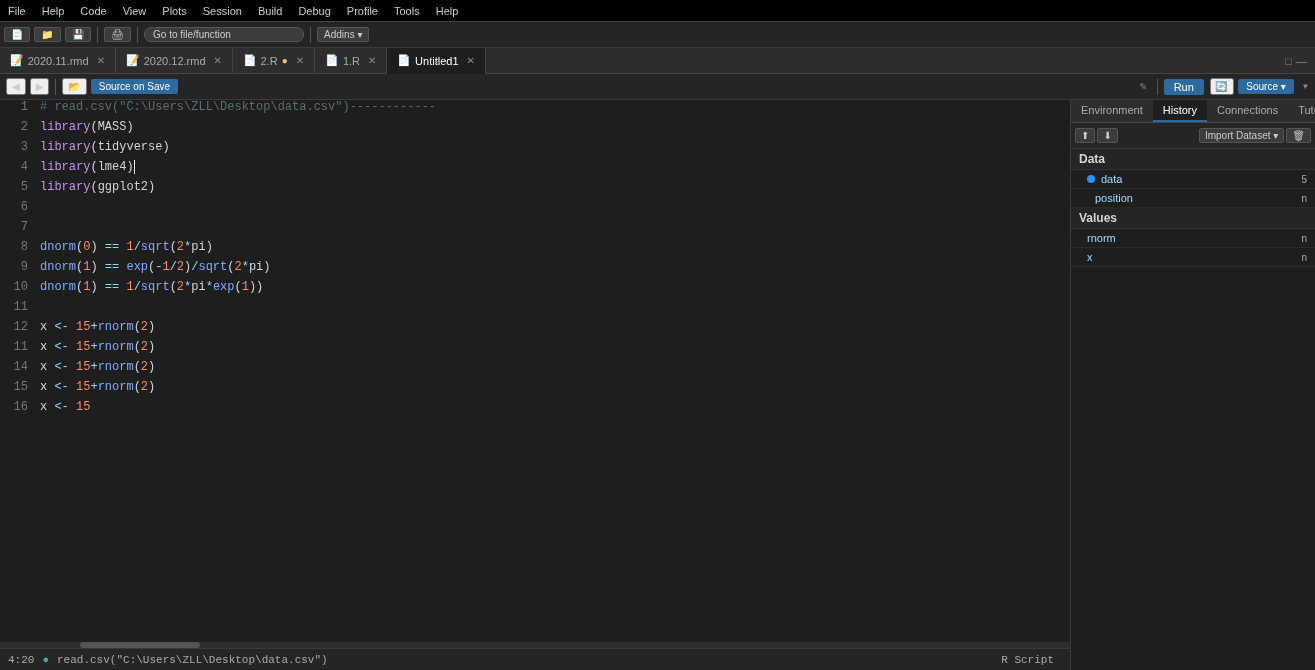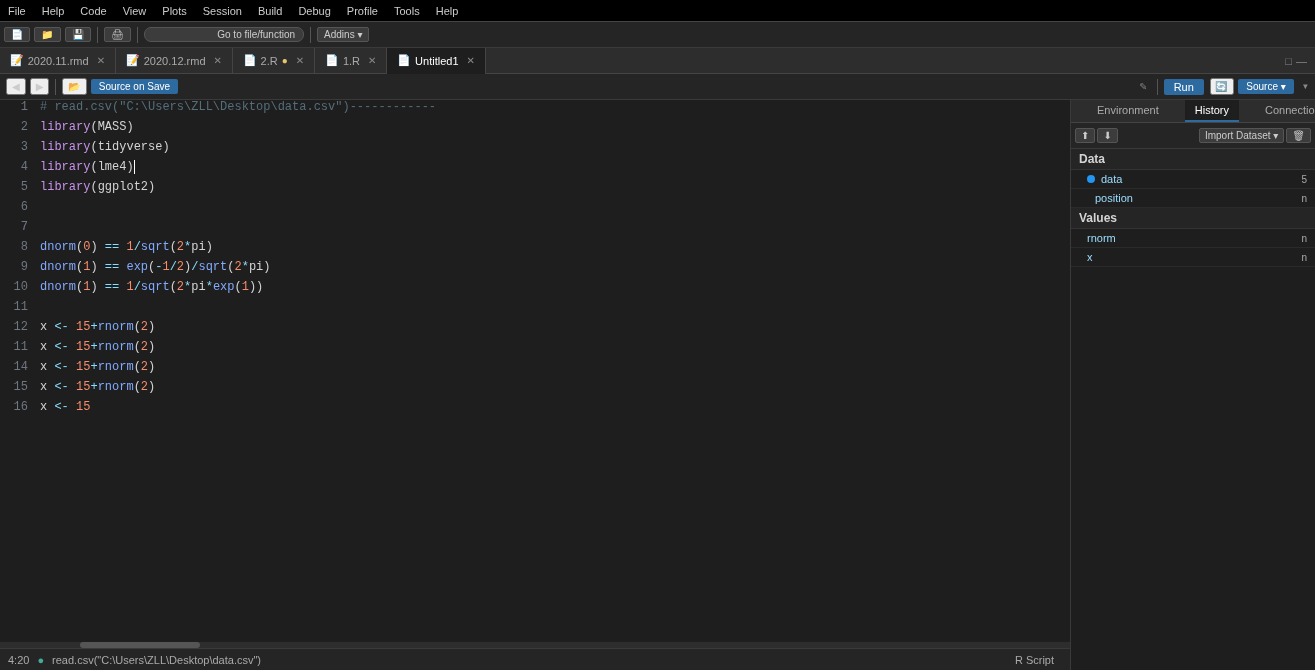--- a/index.html
+++ b/index.html
@@ -32,30 +32,30 @@
 
     
     .main-container { display: flex; height: calc(670px - 22px - 26px - 26px - 26px); }
 
     
     .editor-pane { flex: 1; background: #1e1e1e; overflow: hidden; display: flex; flex-direction: column; }
     .code-area { flex: 1; overflow: hidden; padding: 0; }
     .code-line { display: flex; min-height: 20px; }
     .line-num { width: 36px; text-align: right; padding-right: 8px; color: #6e7681; font-size: 12px; user-select: none; flex-shrink: 0; }
     .line-content { flex: 1; font-size: 12px; white-space: pre; padding-left: 4px; }
-    .editor-status { background: #252526; height: 22px; display: flex; align-items: center; padding: 0 8px; font-size: 11px; color: #aaa; border-top: 1px solid #3a3a3a; font-family: Liberation Sans, sans-serif; }
+    .editor-status { background: #252526; height: 22px; display: flex; align-items: center; padding: 0 8px; font-size: 11px; color: #aaa; border-top: 1px solid #3a3a3a; font-family: Liberation Mono, monospace; }
     .editor-status span { margin-right: 8px; }
     .status-right { margin-left: auto; }
     .scrollbar-area { height: 6px; background: #2d2d2d; }
     .scrollbar-thumb { height: 6px; width: 120px; background: #555; margin-left: 80px; border-radius: 3px; }
 
     
     .right-panel { width: 245px; background: #1e1e1e; border-left: 1px solid #3a3a3a; display: flex; flex-direction: column; }
     .right-tabs { background: #2d2d2d; display: flex; border-bottom: 1px solid #444; }
-    .right-tab { padding: 4px 10px; font-size: 11px; cursor: pointer; color: #aaa; font-family: Arial, sans-serif; margin-left: 16px; }
+    .right-tab { padding: 4px 10px; font-size: 11px; cursor: pointer; color: #aaa; font-family: Arial, sans-serif; }
     .right-tab.active { background: #1e1e1e; color: #fff; border-bottom: 2px solid #2d6a9f; }
     .right-toolbar { background: #252526; height: 26px; display: flex; align-items: center; padding: 0 4px; border-bottom: 1px solid #3a3a3a; gap: 2px; }
     .right-toolbar-btn { background: #3c3c3c; border: 1px solid #555; color: #ccc; padding: 1px 5px; font-size: 10px; cursor: pointer; border-radius: 2px; font-family: Arial, sans-serif; }
     .env-header { padding: 4px 8px; font-size: 11px; color: #aaa; font-family: Arial, sans-serif; border-bottom: 1px solid #333; }
     .env-section-title { padding: 3px 8px; font-size: 12px; color: #d4d4d4; font-weight: bold; font-family: Arial, sans-serif; background: #252526; border-bottom: 1px solid #333; }
     .env-item { display: flex; align-items: center; padding: 3px 8px 3px 16px; font-size: 11px; font-family: Arial, sans-serif; border-bottom: 1px solid #2a2a2a; }
     .env-dot { width: 8px; height: 8px; border-radius: 50%; background: #2196F3; margin-right: 6px; flex-shrink: 0; }
     .env-name { color: #9cdcfe; flex: 1; }
     .env-val { color: #aaa; font-size: 10px; }
 
@@ -87,21 +87,21 @@
   <span>Help</span>
 </div>
 
 <div class="toolbar">
   <button class="toolbar-btn">📄</button>
   <button class="toolbar-btn">📁</button>
   <button class="toolbar-btn">💾</button>
   <div class="toolbar-sep"></div>
   <button class="toolbar-btn">🖨</button>
   <div class="toolbar-sep"></div>
-  <button class="toolbar-go" style="width:160px; text-align:right;border-radius:7px;">Go to file/function</button>
+  <button class="toolbar-go" style="width:160px; text-align:left;border-radius:7px;">Go to file/function</button>
   <div class="toolbar-sep"></div>
   <button class="toolbar-btn">Addins ▾</button>
 </div>
 
 <div class="tabs-bar">
   <div class="tab">
     <span style="color:#4ec9b0;">📝</span>
     <span>2020.11.rmd</span>
     <span class="close">✕</span>
   </div>

